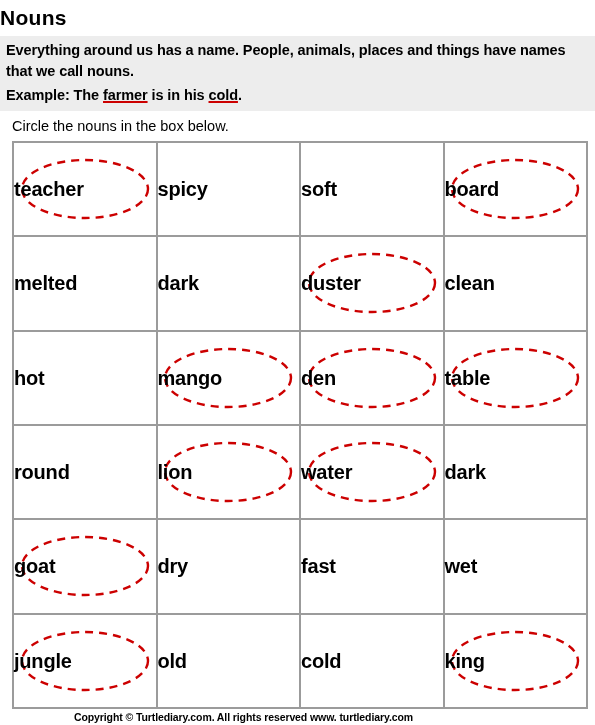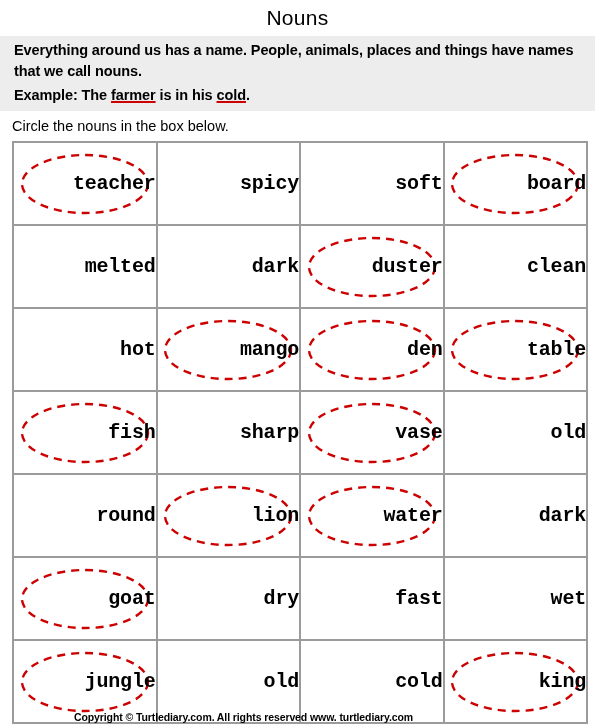--- a/index.html
+++ b/index.html
@@ -11,42 +11,41 @@
     height: 725px;
     background: #ffffff;
     font-family: "Liberation Sans", sans-serif;
     color: #000000;
     overflow: hidden;
     position: relative;
   }
 
   
   .title {
-    text-align: center;
+    text-align: left;
     font-size: 21px;
-    font-weight: normal;
+    font-weight: bold;
     letter-spacing: 0.3px;
     line-height: 1;
     padding-top: 7px;
     padding-bottom: 8px;
   }
 
   
   .intro-box {
     background: #ededed;
     padding: 4px 6px 5px 6px;
     box-sizing: border-box;
     width: 595px;
   }
   .intro-line {
     font-size: 14.5px;
     font-weight: bold;
     line-height: 1.46;
     letter-spacing: -0.1px;
-    margin-left: 8px;
   }
   .intro-line.example {
     margin-top: 3px;
   }
   .u-red {
     text-decoration: underline;
     text-decoration-color: #cc0000;
     text-underline-offset: 1px;
     text-decoration-thickness: 2px;
   }
@@ -81,22 +80,21 @@
     text-align: center;
     vertical-align: middle;
     position: relative;
   }
   .cell-inner {
     position: relative;
     width: 100%;
     height: 81px;
     display: flex;
     align-items: center;
-    justify-content: flex-end;
-    font-family: Liberation Mono, monospace;
+    justify-content: flex-start;
   }
   .word {
     font-size: 20px;
     font-weight: bold;
     letter-spacing: -0.2px;
     position: relative;
     z-index: 2;
     line-height: 1;
   }
   .circle-svg {
@@ -219,48 +217,20 @@
               <svg class="circle-svg" viewBox="0 0 136 70">
                 <ellipse cx="68" cy="35" rx="63" ry="29" fill="none" stroke="#cc0000" stroke-width="2.4" stroke-dasharray="8 6" stroke-linecap="butt"></ellipse>
               </svg>
               <span class="word">table</span>
             </div>
           </td>
         </tr>
         <tr>
           <td>
             <div class="cell-inner">
-              <svg class="circle-svg" viewBox="0 0 136 70">
-                <ellipse cx="68" cy="35" rx="63" ry="29" fill="none" stroke="#cc0000" stroke-width="2.4" stroke-dasharray="8 6" stroke-linecap="butt"></ellipse>
-              </svg>
-              <span class="word">fish</span>
-            </div>
-          </td>
-          <td>
-            <div class="cell-inner">
-              <span class="word">sharp</span>
-            </div>
-          </td>
-          <td>
-            <div class="cell-inner">
-              <svg class="circle-svg" viewBox="0 0 136 70">
-                <ellipse cx="68" cy="35" rx="63" ry="29" fill="none" stroke="#cc0000" stroke-width="2.4" stroke-dasharray="8 6" stroke-linecap="butt"></ellipse>
-              </svg>
-              <span class="word">vase</span>
-            </div>
-          </td>
-          <td>
-            <div class="cell-inner">
-              <span class="word">old</span>
-            </div>
-          </td>
-        </tr>
-        <tr>
-          <td>
-            <div class="cell-inner">
               <span class="word">round</span>
             </div>
           </td>
           <td>
             <div class="cell-inner">
               <svg class="circle-svg" viewBox="0 0 136 70">
                 <ellipse cx="68" cy="35" rx="63" ry="29" fill="none" stroke="#cc0000" stroke-width="2.4" stroke-dasharray="8 6" stroke-linecap="butt"></ellipse>
               </svg>
               <span class="word">lion</span>
             </div>

